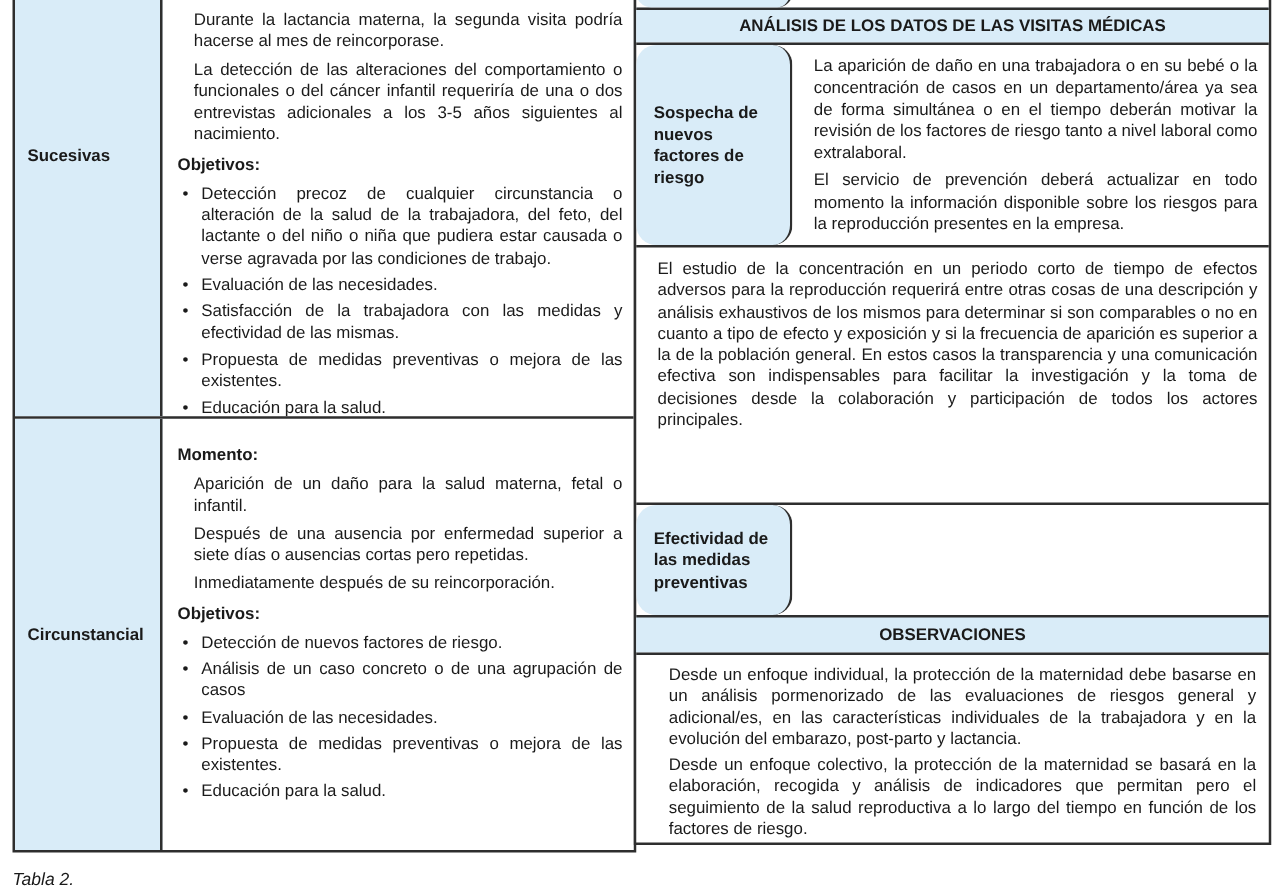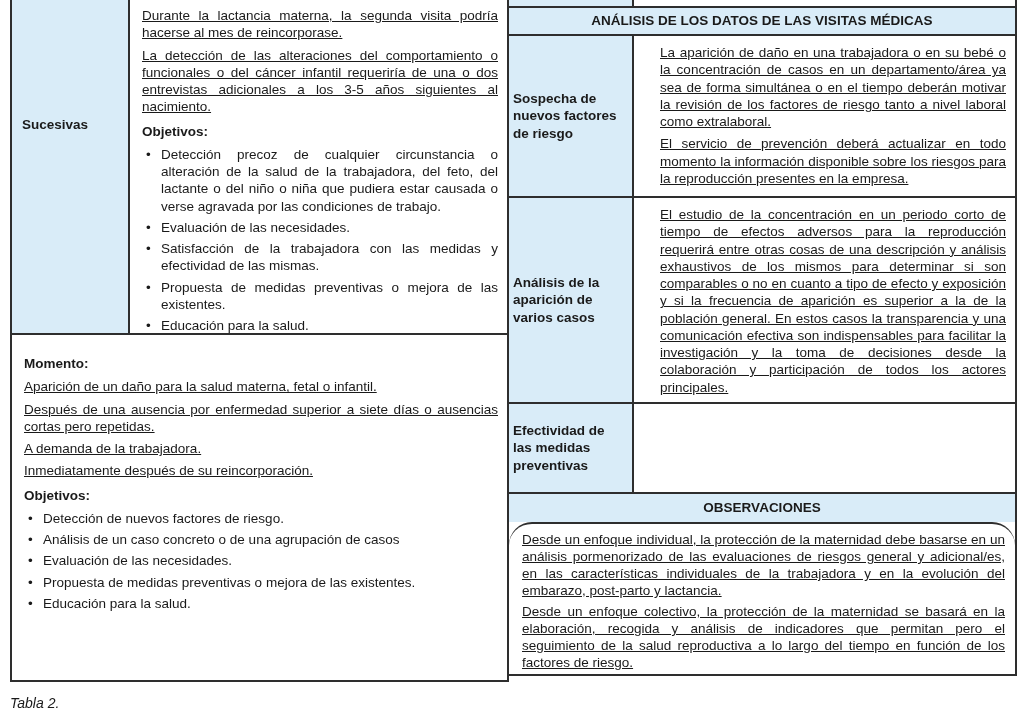--- a/index.html
+++ b/index.html
@@ -32,21 +32,21 @@
     padding:0 8px 0 10px;
   }
   .cntcell{flex:1;box-sizing:border-box;padding:6px 9px 6px 12px;text-align:justify;overflow:hidden;}
   .hdrrow{
     background:var(--blue);
     display:flex;align-items:center;justify-content:center;
     font-weight:bold;
     text-align:center;
     overflow:hidden;
   }
-  p.par{margin:0 0 5px 0;text-decoration:underline;}
+  p.par{margin:0 0 5px 13px;}
   p.par:last-child{margin-bottom:0;}
   .bold-lead{font-weight:bold;margin:7px 0 6px 0;}
   ul.blist{list-style:none;margin:0;padding:0;}
   ul.blist li{
     position:relative;
     padding-left:19px;
     margin:0 0 4px 0;
     text-align:justify;
   }
   ul.blist li::before{
@@ -56,29 +56,29 @@
   
   .left-tbl{left:10px;top:-86px;width:495px;}
   .left-tbl .lblcell{width:118px;flex:0 0 118px;}
   .row-sucesivas{height:417px;}
   .row-sucesivas .cntcell{padding-top:91px;}
   .row-circunstancial{height:345px;}
   .row-circunstancial .cntcell{padding-top:20px;}
   .row-circunstancial .cntcell .bold-lead:first-child{margin-top:0;}
   
   .right-tbl{left:507px;top:-20px;width:506px;}
-  .right-tbl .lblcell{width:125px;flex:0 0 125px;padding:0 8px 0 4px;}
-  .right-tbl .cntcell{padding:8px 9px 6px 26px;}
+  .right-tbl .lblcell{width:125px;flex:0 0 125px;padding:0 8px 0 14px;border-radius:16px;}
+  .right-tbl .cntcell{padding:8px 9px 6px 4px;}
   .row-sliver{height:24px;}
   .row-analisis-hdr{height:26px;}
   .row-sospecha{height:160px;}
   .row-varioscasos{height:204px;}
   .row-efectividad{height:88px;}
   .row-obs-hdr{height:28px;}
-  .row-obs-body{height:150px;border-radius:23px;}
+  .row-obs-body{height:150px;}
   .row-obs-body .obs-cnt{box-sizing:border-box;width:100%;padding:7px 10px 4px 13px;text-align:justify;overflow:hidden;line-height:17px;}
   .row-obs-body .obs-cnt p.par{margin-bottom:4px;}
   
   .caption{
     position:absolute;left:10px;top:695px;
     font-style:italic;font-size:14px;
   }
 </style>
 </head>
 <body>
@@ -99,25 +99,27 @@
           <li>Detección precoz de cualquier circunstancia o alteración de la salud de la trabajadora, del feto, del lactante o del niño o niña que pudiera estar causada o verse agravada por las condiciones de trabajo.</li>
           <li>Evaluación de las necesidades.</li>
           <li>Satisfacción de la trabajadora con las medidas y efectividad de las mismas.</li>
           <li>Propuesta de medidas preventivas o mejora de las existentes.</li>
           <li>Educación para la salud.</li>
         </ul>
       </div>
     </div>
 
     <div class="trow row-circunstancial">
+      <div class="lblcell">
+        <span>Circunstancial</span>
+      </div>
       <div class="cntcell">
         <div class="bold-lead">Momento:</div>
         <p class="par">Aparición de un daño para la salud materna, fetal o infantil.</p>
         <p class="par">Después de una ausencia por enfermedad superior a siete días o ausencias cortas pero repetidas.</p>
-        <p class="par">A demanda de la trabajadora.</p>
         <p class="par">Inmediatamente después de su reincorporación.</p>
         <div class="bold-lead">Objetivos:</div>
         <ul class="blist">
           <li>Detección de nuevos factores de riesgo.</li>
           <li>Análisis de un caso concreto o de una agrupación de casos</li>
           <li>Evaluación de las necesidades.</li>
           <li>Propuesta de medidas preventivas o mejora de las existentes.</li>
           <li>Educación para la salud.</li>
         </ul>
       </div>
@@ -140,23 +142,20 @@
       <div class="lblcell">
         <span>Sospecha de nuevos factores de riesgo</span>
       </div>
       <div class="cntcell">
         <p class="par">La aparición de daño en una trabajadora o en su bebé o la concentración de casos en un departamento/área ya sea de forma simultánea o en el tiempo deberán motivar la revisión de los factores de riesgo tanto a nivel laboral como extralaboral.</p>
         <p class="par">El servicio de prevención deberá actualizar en todo momento la información disponible sobre los riesgos para la reproducción presentes en la empresa.</p>
       </div>
     </div>
 
     <div class="trow row-varioscasos">
-      <div class="lblcell">
-        <span>Análisis de la aparición de varios casos</span>
-      </div>
       <div class="cntcell">
         <p class="par">El estudio de la concentración en un periodo corto de tiempo de efectos adversos para la reproducción requerirá entre otras cosas de una descripción y análisis exhaustivos de los mismos para determinar si son comparables o no en cuanto a tipo de efecto y exposición y si la frecuencia de aparición es superior a la de la población general. En estos casos la transparencia y una comunicación efectiva son indispensables para facilitar la investigación y la toma de decisiones desde la colaboración y participación de todos los actores principales.</p>
       </div>
     </div>
 
     <div class="trow row-efectividad">
       <div class="lblcell">
         <span>Efectividad de las medidas preventivas</span>
       </div>
     </div>

